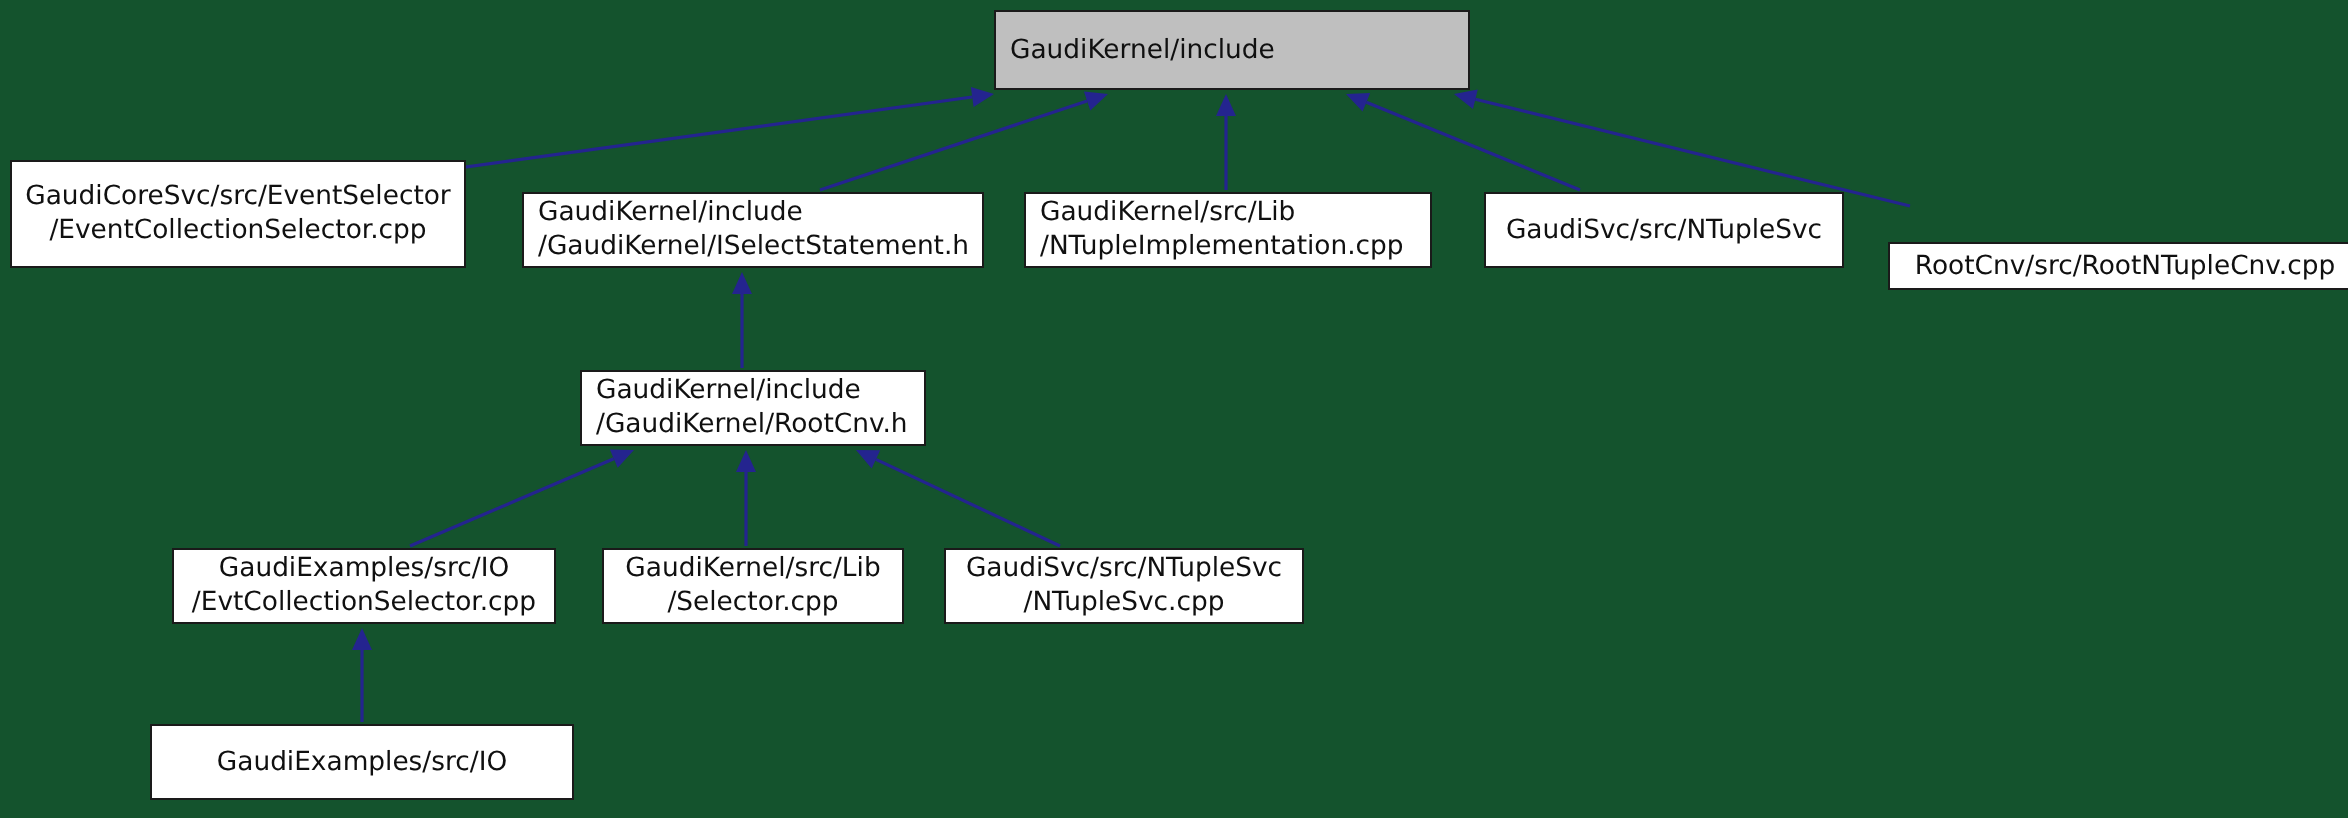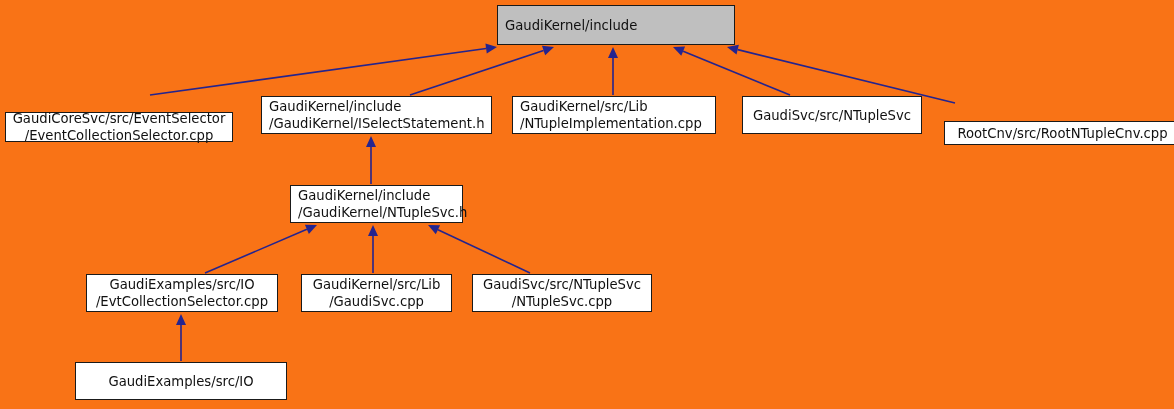--- a/index.html
+++ b/index.html
@@ -10,21 +10,21 @@
   body {
     font-family: "DejaVu Sans", sans-serif;
     width: 1174px;
     height: 409px;
     overflow: hidden;
   }
   #graph-root {
     position: relative;
     width: 1174px;
     height: 409px;
-    background: #f97316;
+    background: #14532d;
   }
   #graph-svg {
     position: absolute;
     left: 0;
     top: 0;
     width: 1174px;
     height: 409px;
   }
   .node-box {
     position: absolute;
@@ -97,24 +97,24 @@
         <line x1="530" y1="273" x2="437.9530057242109" y2="229.68376739962866" stroke="#24248f" stroke-width="1.6"></line>
         <polygon points="428,225 440.0819909058603,225.1596738886237 435.8240205425615,234.20786091063363" fill="#24248f"></polygon>
       </g>
       <g>
         <line x1="181" y1="361" x2="181" y2="325" stroke="#24248f" stroke-width="1.6"></line>
         <polygon points="181,314 186,325 176,325" fill="#24248f"></polygon>
       </g>
     </svg>
   <div id="nodes-layer">
       <div class="node-box highlight align-left" style="left: 497px; top: 5px; width: 238px; height: 40px;"><span class="node-line">GaudiKernel/include</span></div>
-      <div class="node-box align-center" style="left: 5px; top: 112px; width: 228px; height: 30px;"><span class="node-line">GaudiCoreSvc/src/EventSelector</span><span class="node-line">/EventCollectionSelector.cpp</span></div>
+      <div class="node-box align-center" style="left: 5px; top: 80px; width: 228px; height: 54px;"><span class="node-line">GaudiCoreSvc/src/EventSelector</span><span class="node-line">/EventCollectionSelector.cpp</span></div>
       <div class="node-box align-left" style="left: 261px; top: 96px; width: 231px; height: 38px;"><span class="node-line">GaudiKernel/include</span><span class="node-line">/GaudiKernel/ISelectStatement.h</span></div>
       <div class="node-box align-left" style="left: 512px; top: 96px; width: 204px; height: 38px;"><span class="node-line">GaudiKernel/src/Lib</span><span class="node-line">/NTupleImplementation.cpp</span></div>
       <div class="node-box align-center" style="left: 742px; top: 96px; width: 180px; height: 38px;"><span class="node-line">GaudiSvc/src/NTupleSvc</span></div>
       <div class="node-box align-center" style="left: 944px; top: 104px; width: 237px; height: 24px; margin-top: 17px;"><span class="node-line">RootCnv/src/RootNTupleCnv.cpp</span></div>
-      <div class="node-box align-left" style="left: 290px; top: 185px; width: 173px; height: 38px;"><span class="node-line">GaudiKernel/include</span><span class="node-line">/GaudiKernel/NTupleSvc.h</span></div>
+      <div class="node-box align-left" style="left: 290px; top: 185px; width: 173px; height: 38px;"><span class="node-line">GaudiKernel/include</span><span class="node-line">/GaudiKernel/RootCnv.h</span></div>
       <div class="node-box align-center" style="left: 86px; top: 274px; width: 192px; height: 38px;"><span class="node-line">GaudiExamples/src/IO</span><span class="node-line">/EvtCollectionSelector.cpp</span></div>
-      <div class="node-box align-center" style="left: 301px; top: 274px; width: 151px; height: 38px;"><span class="node-line">GaudiKernel/src/Lib</span><span class="node-line">/GaudiSvc.cpp</span></div>
+      <div class="node-box align-center" style="left: 301px; top: 274px; width: 151px; height: 38px;"><span class="node-line">GaudiKernel/src/Lib</span><span class="node-line">/Selector.cpp</span></div>
       <div class="node-box align-center" style="left: 472px; top: 274px; width: 180px; height: 38px;"><span class="node-line">GaudiSvc/src/NTupleSvc</span><span class="node-line">/NTupleSvc.cpp</span></div>
       <div class="node-box align-center" style="left: 75px; top: 362px; width: 212px; height: 38px;"><span class="node-line">GaudiExamples/src/IO</span></div>
     </div>
 </div>
 
 </body></html>

